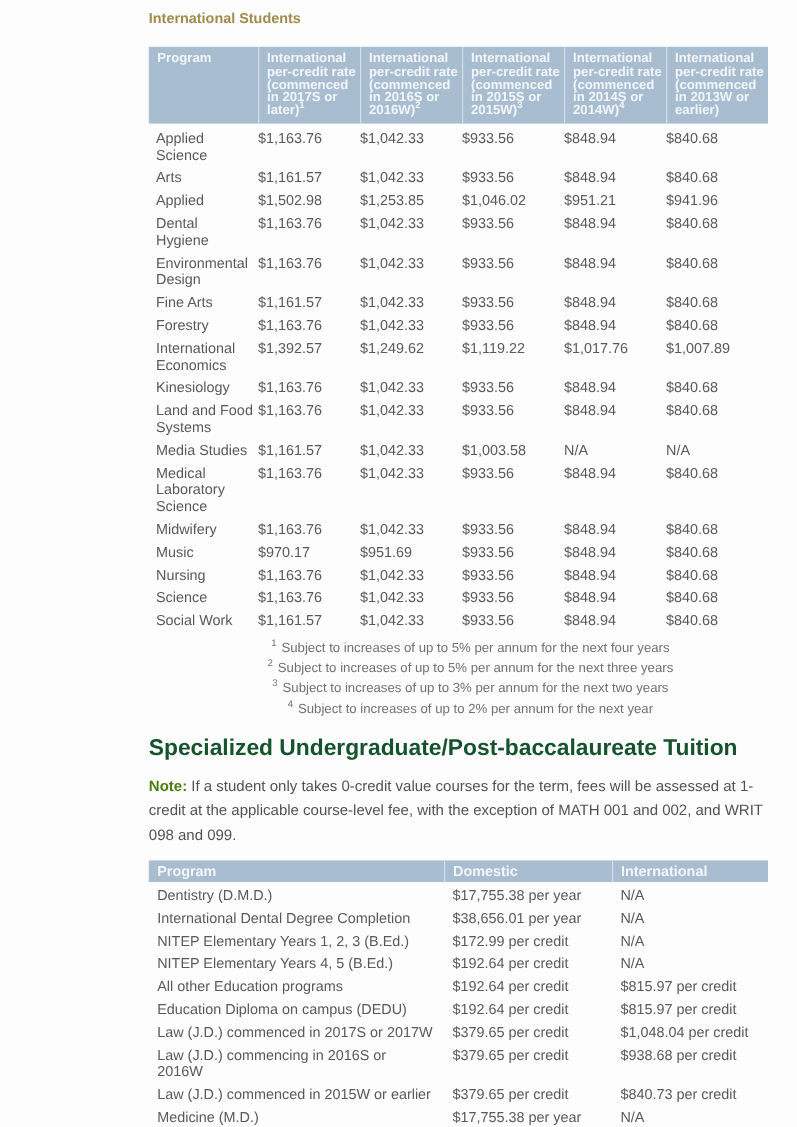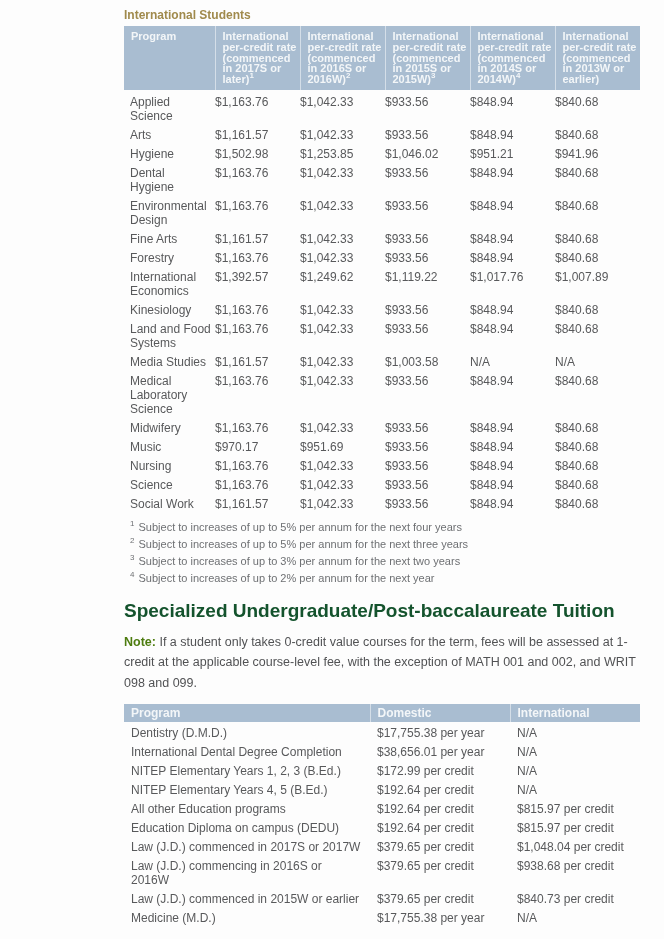--- a/index.html
+++ b/index.html
@@ -9,21 +9,21 @@
     font-family: "Liberation Sans", sans-serif;
     overflow: hidden;
     -webkit-font-smoothing: antialiased;
   }
   .page { padding: 8px 24px 0 124px; width: 664px; }
 
   .sec-label {
     color: #a08a4c;
     font-size: 12px;
     font-weight: bold;
-    margin: 0 0 4px 0;
+    margin: 0 0 17px 0;
   }
 
   table { border-collapse: collapse; width: 516px; table-layout: fixed; }
 
   
   .intl th {
     background: #a9bdd1;
     color: #f3f6f8;
     font-size: 11px;
     font-weight: bold;
@@ -40,21 +40,21 @@
     vertical-align: top;
     text-align: left;
     line-height: 14px;
     padding: 2px 3px 3px 0;
   }
   .intl td:first-child { padding-left: 6px; }
   .intl tbody tr:first-child td { padding-top: 5px; }
   sup { font-size: 8px; line-height: 0; }
 
   
-  .footnotes { margin: 5px 0 0 6px; }
+  .footnotes { margin: 5px 0 0 20px; text-align: center; }
   .footnotes p {
     color: #6e7073;
     font-size: 11px;
     line-height: 17px;
     margin: 0;
   }
   .footnotes sup { font-size: 8px; margin-right: 1px; }
 
   
   .sec-heading {
@@ -126,21 +126,21 @@
         </tr>
         <tr>
           <td>Arts</td>
           <td>$1,161.57</td>
           <td>$1,042.33</td>
           <td>$933.56</td>
           <td>$848.94</td>
           <td>$840.68</td>
         </tr>
         <tr>
-          <td>Hygiene</td>
+          <td>Applied</td>
           <td>$1,502.98</td>
           <td>$1,253.85</td>
           <td>$1,046.02</td>
           <td>$951.21</td>
           <td>$941.96</td>
         </tr>
         <tr>
           <td>Dental Hygiene</td>
           <td>$1,163.76</td>
           <td>$1,042.33</td>

